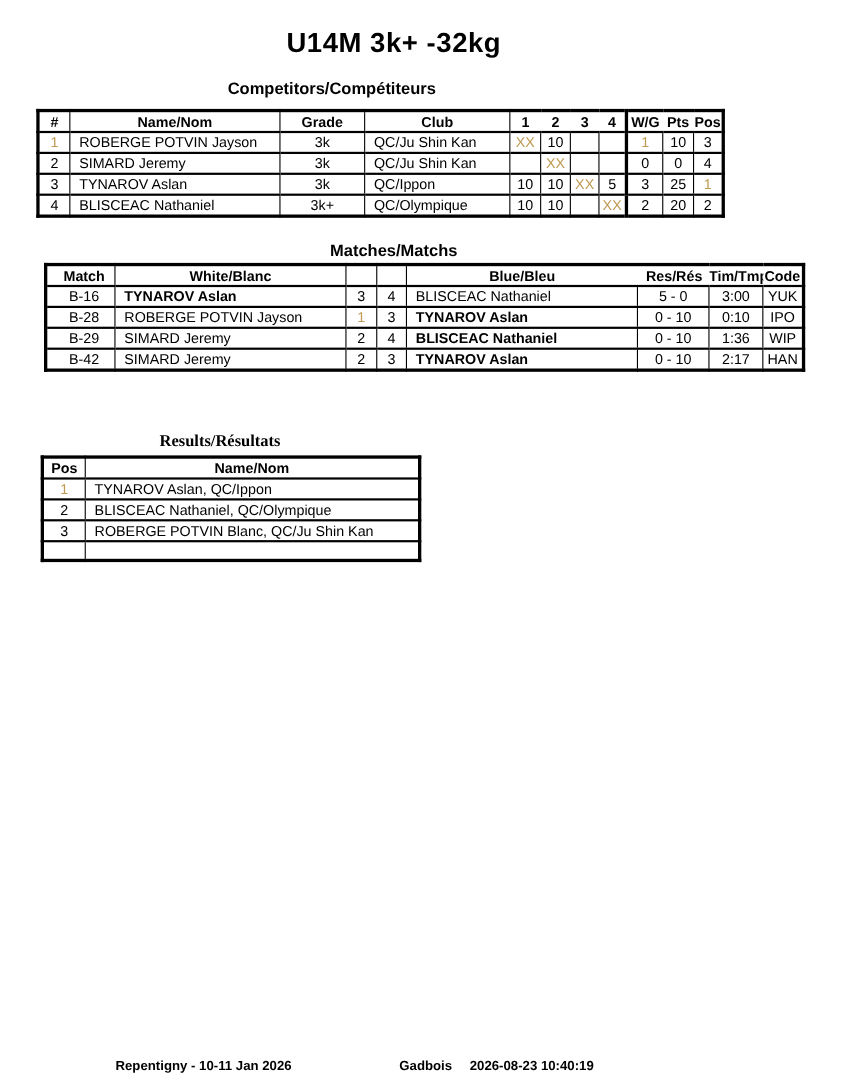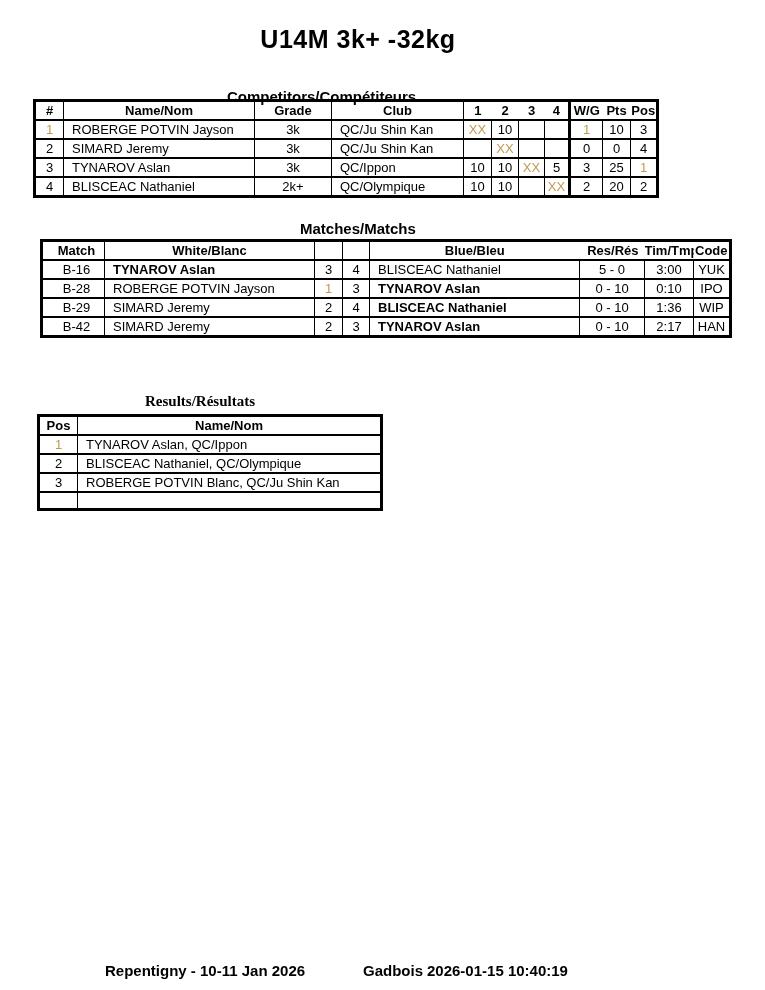--- a/index.html
+++ b/index.html
@@ -14,21 +14,21 @@
   }
   .page-title {
     position: absolute; top: 25px; left: 0; width: 716px;
     text-align: center; font-size: 25px; font-weight: bold;
     letter-spacing: 0.5px;
   }
   .section-title {
     position: absolute; font-size: 15px; font-weight: bold; line-height: 18px;
     white-space: nowrap;
   }
-  #competitors-title { left: 207px; top: 88px; margin-left: 20px; }
+  #competitors-title { left: 207px; top: 72px; }
   #matches-title     { left: 300px; top: 220px; }
   #results-title     { left: 145px; top: 392px; font-family: Liberation Serif, serif; }
 
   table {
     position: absolute;
     border-collapse: collapse;
     table-layout: fixed;
     border: 3px solid #000;
   }
   #competitors-table { left: 33px; top: 99px;  width: 623px; }
@@ -50,21 +50,21 @@
   .c { text-align: center; }
   .l { text-align: left; padding-left: 8px; }
   .lm { text-align: center; padding-left: 6px; }
   .r { text-align: right; padding-right: 6px; }
 
   .accent { color: #bf9a52; }
   .bold   { font-weight: bold; }
 
   .footer-item {
     position: absolute; top: 962px;
-    font-size: 15px; font-weight: bold; white-space: nowrap;
+    font-size: 12px; font-weight: bold; white-space: nowrap;
   }
   #footer-event   { left: 105px; }
   #footer-venue   { left: 363px; }
   #footer-printed { left: 427px; }
 </style>
 </head>
 <body>
 
 <div class="page-title">U14M 3k+ -32kg</div>
 
@@ -133,21 +133,21 @@
     <td class="c vl">10</td>
     <td class="c vl accent">XX</td>
     <td class="c vl">5</td>
     <td class="c vthick">3</td>
     <td class="c vl">25</td>
     <td class="c vl accent">1</td>
   </tr>
   <tr class="body">
     <td class="c">4</td>
     <td class="l vl">BLISCEAC Nathaniel</td>
-    <td class="c vl">2k+</td>
+    <td class="c vl">3k+</td>
     <td class="l vl">QC/Olympique</td>
     <td class="c vl">10</td>
     <td class="c vl">10</td>
     <td class="c vl"></td>
     <td class="c vl accent">XX</td>
     <td class="c vthick">2</td>
     <td class="c vl">20</td>
     <td class="c vl">2</td>
   </tr>
 </tbody>
@@ -246,13 +246,13 @@
   </tr>
   <tr class="body">
     <td class="c"></td>
     <td class="l vl"></td>
   </tr>
 </tbody>
   </table>
 
 <div class="footer-item" id="footer-event">Repentigny - 10-11 Jan 2026</div>
 <div class="footer-item" id="footer-venue">Gadbois</div>
-<div class="footer-item" id="footer-printed">2026-01-15 10:40:19</div>
+<div class="footer-item" id="footer-printed">2026-08-23 10:40:19</div>
 
 </body></html>

